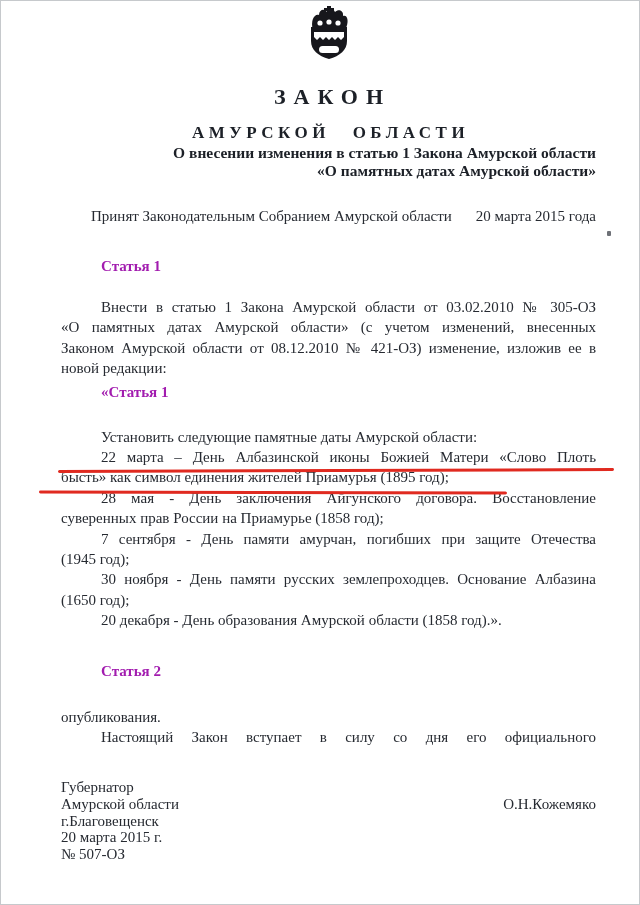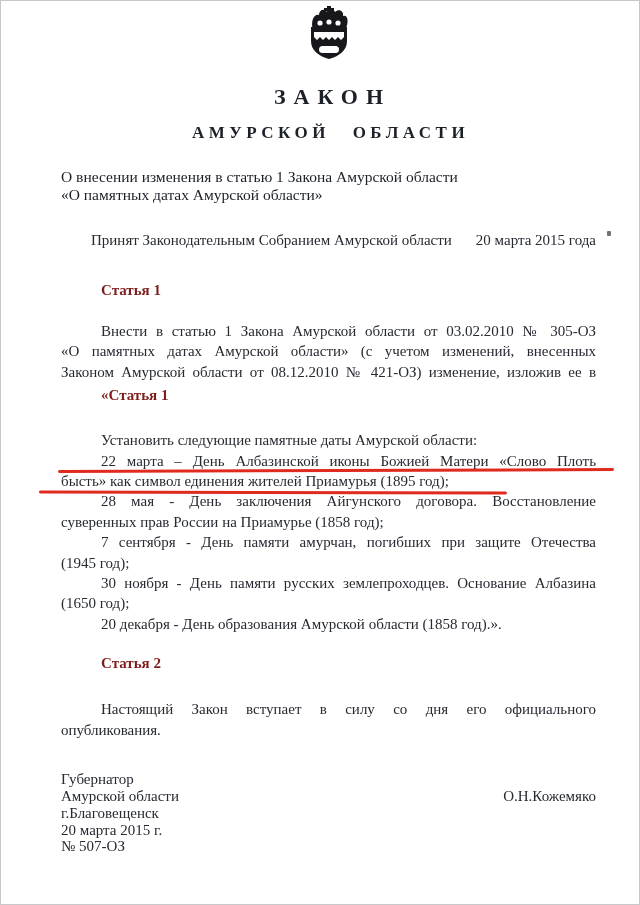--- a/index.html
+++ b/index.html
@@ -20,35 +20,35 @@
     text-align:center;margin-top:26px;
     font-size:22px;line-height:22px;font-weight:bold;
     letter-spacing:8px;padding-left:8px;color:#1c2027;
   }
   .region-word{
     text-align:center;margin-top:16px;
     font-size:17px;line-height:18px;font-weight:bold;
     letter-spacing:4.5px;word-spacing:14px;padding-left:4px;color:#1c2027;
   }
   .doc-title{
-    text-align:left;margin-top:26px;
-    font-size:15.5px;line-height:17.5px;font-weight:normal;color:#1c2027;
+    text-align:right;margin-top:2px;
+    font-size:15.5px;line-height:17.5px;font-weight:bold;color:#1c2027;
   }
   .adopted-row{
     display:flex;justify-content:space-between;
     margin-top:27px;line-height:20px;
   }
   .adopted-left{padding-left:30px;}
   .art-heading{
-    font-weight:bold;color:#7f1d1d;
+    font-weight:bold;color:#a21caf;
     line-height:20px;text-indent:40px;
   }
   .h-art1{margin-top:30px;}
   .h-inner{margin-top:3px;}
-  .h-art2{margin-top:19px;}
+  .h-art2{margin-top:30px;}
   .para{margin-top:21px;}
   .dates{margin-top:25px;font-family:Liberation Serif, serif;}
   .para2{margin-top:26px;}
   .ln{min-height:20.4px;}
   .ind{text-indent:40px;}
   .jl{text-align:justify;text-align-last:justify;}
   .signature-row{
     display:flex;justify-content:space-between;
     margin-top:31px;line-height:17px;
   }
@@ -94,42 +94,43 @@
       <span class="adopted-left">Принят Законодательным Собранием Амурской области</span>
       <span>20 марта 2015 года</span>
     </div>
 
     <div class="art-heading h-art1">Статья 1</div>
 
     <div class="para">
       <div class="ln ind jl">Внести в статью 1 Закона Амурской области от 03.02.2010 № 305-ОЗ</div>
       <div class="ln jl">«О памятных датах Амурской области» (с учетом изменений, внесенных</div>
       <div class="ln jl">Законом Амурской области от 08.12.2010 № 421-ОЗ) изменение, изложив ее в</div>
+      <div class="ln">новой редакции:</div>
     </div>
 
     <div class="art-heading h-inner">«Статья 1</div>
 
     <div class="dates">
       <div class="ln ind">Установить следующие памятные даты Амурской области:</div>
       <div class="ln ind jl">22 марта – День Албазинской иконы Божией Матери «Слово Плоть</div>
       <div class="ln">бысть» как символ единения жителей Приамурья (1895 год);</div>
       <div class="ln ind jl">28 мая - День заключения Айгунского договора. Восстановление</div>
       <div class="ln">суверенных прав России на Приамурье (1858 год);</div>
       <div class="ln ind jl">7 сентября - День памяти амурчан, погибших при защите Отечества</div>
       <div class="ln">(1945 год);</div>
       <div class="ln ind jl">30 ноября - День памяти русских землепроходцев. Основание Албазина</div>
       <div class="ln">(1650 год);</div>
       <div class="ln ind">20 декабря - День образования Амурской области (1858 год).».</div>
     </div>
 
     <div class="art-heading h-art2">Статья 2</div>
 
     <div class="para2">
+      <div class="ln">опубликования.</div>
       <div class="ln ind jl">Настоящий Закон вступает в силу со дня его официального</div>
-      <div class="ln">опубликования.</div>
     </div>
 
     <div class="signature-row">
       <div>
         <div>Губернатор</div>
         <div>Амурской области</div>
       </div>
       <div class="sig-name">О.Н.Кожемяко</div>
     </div>
 

